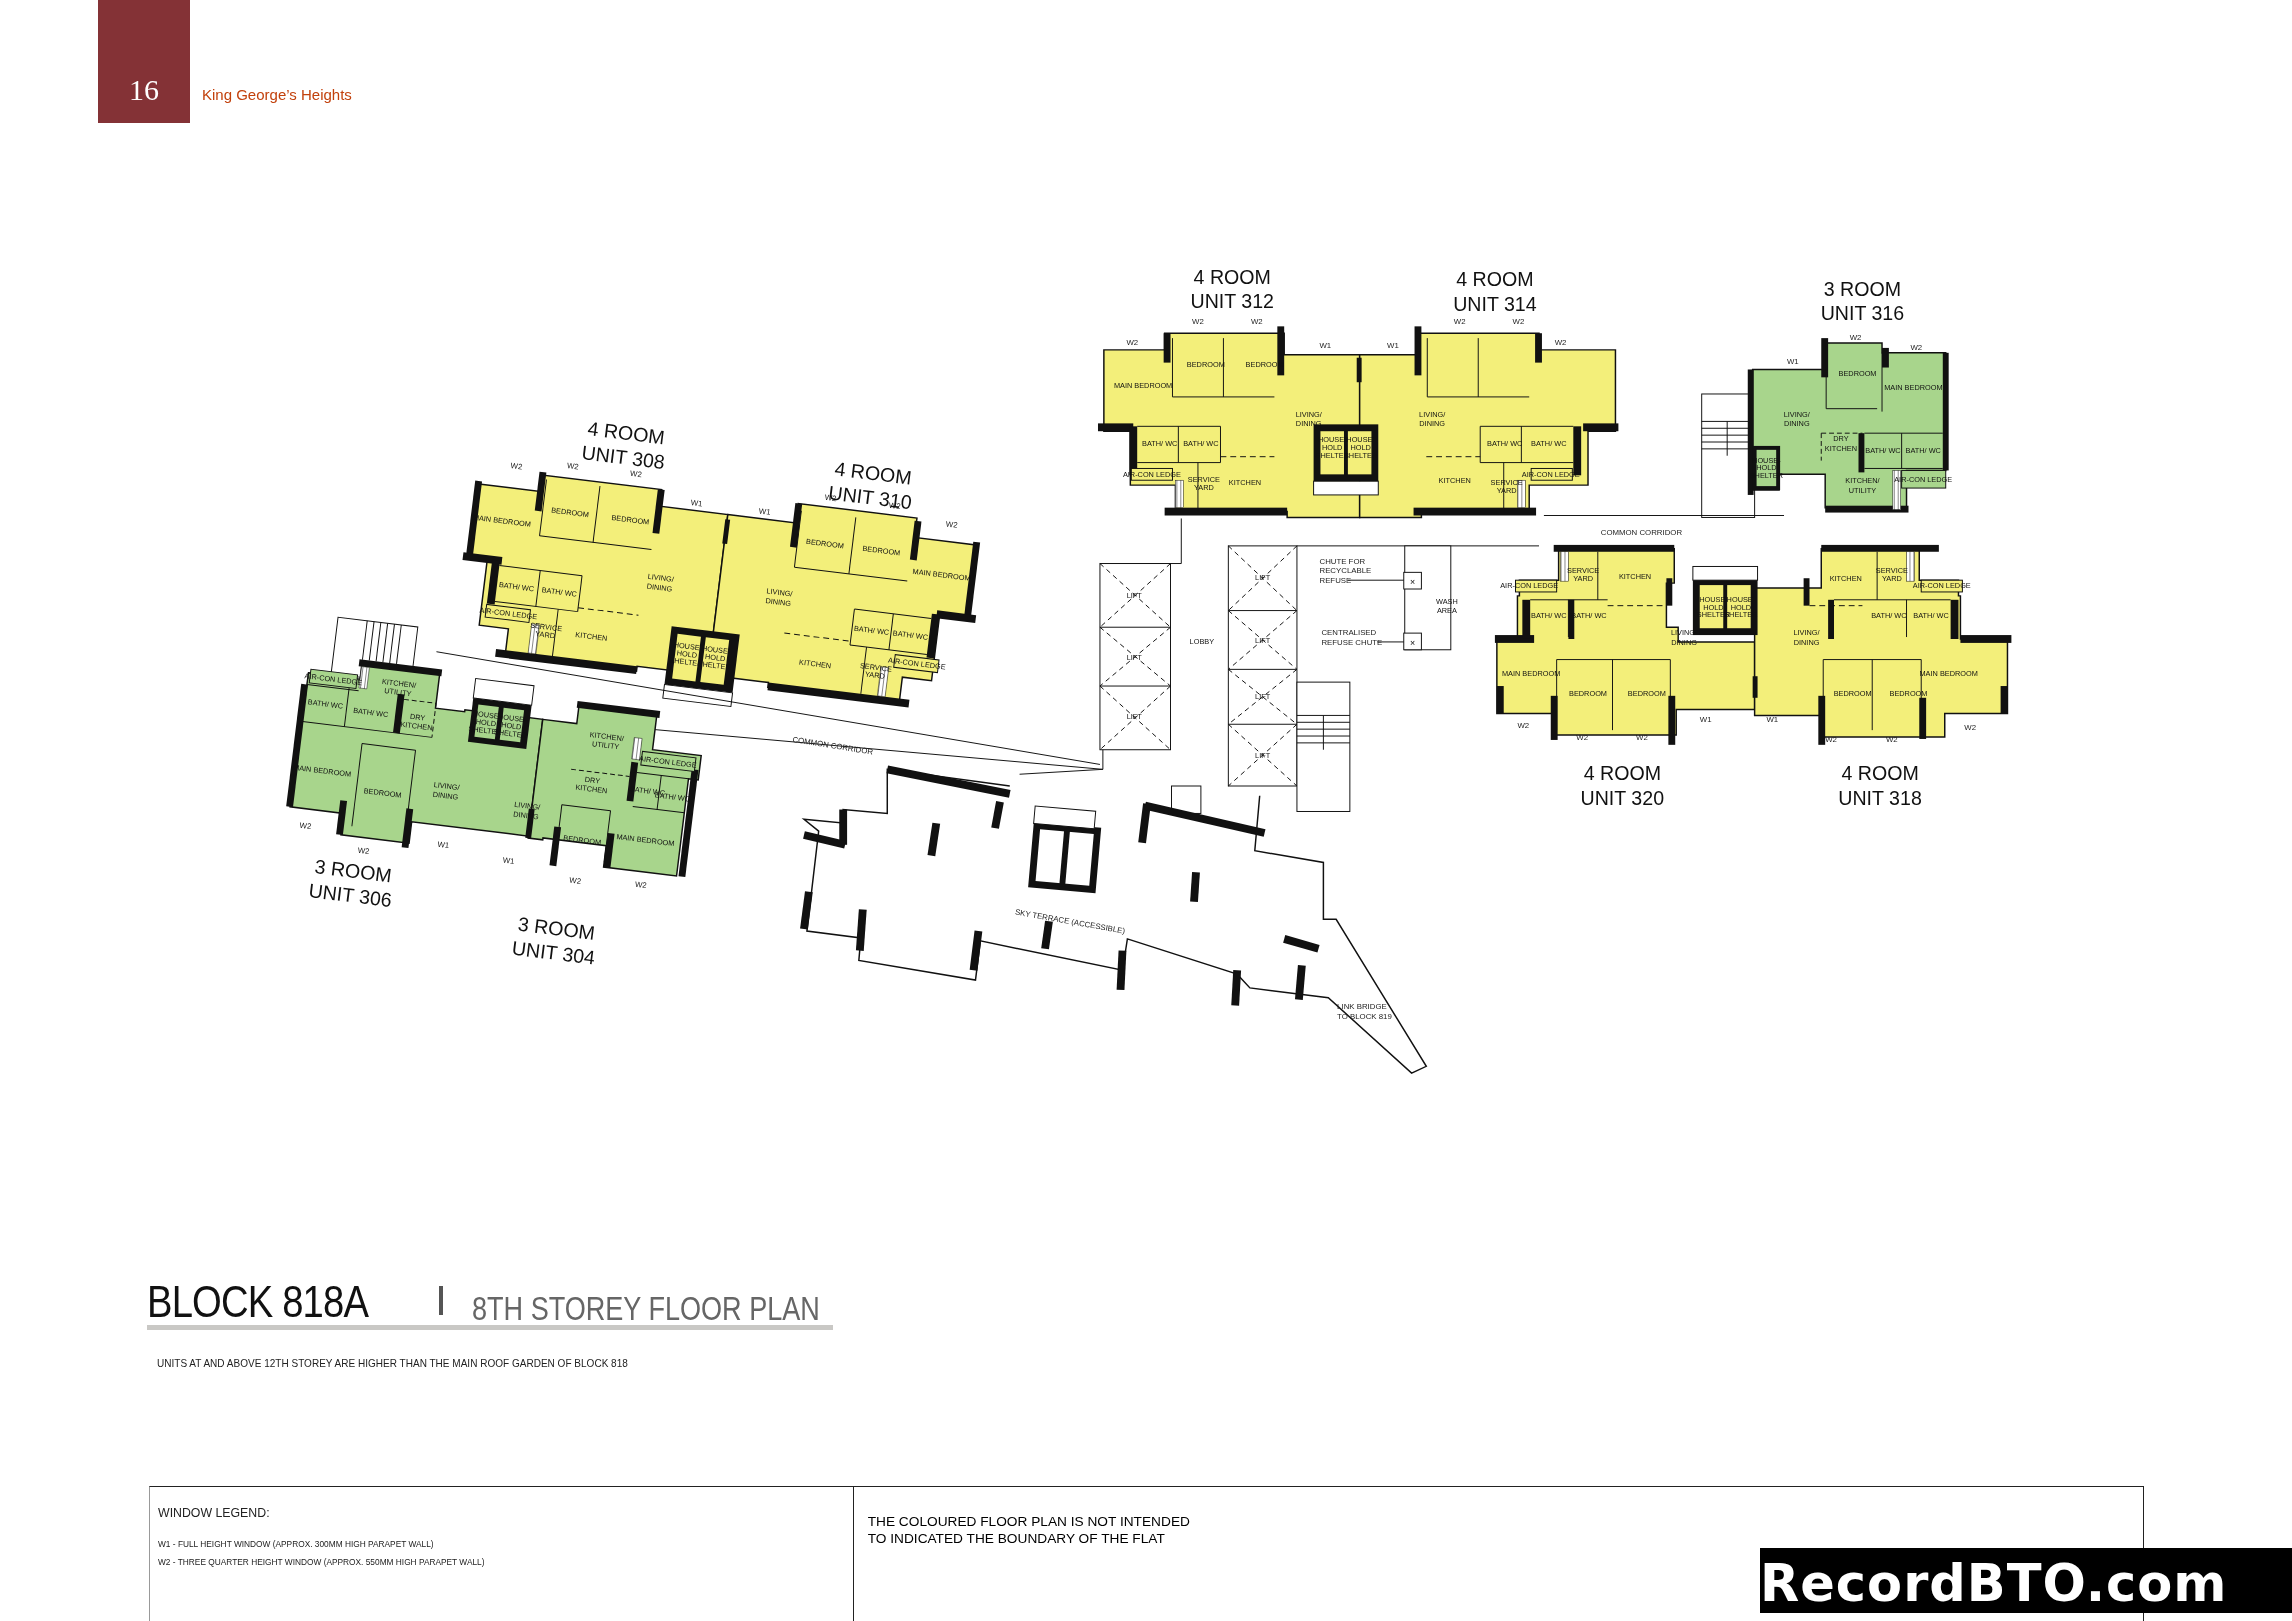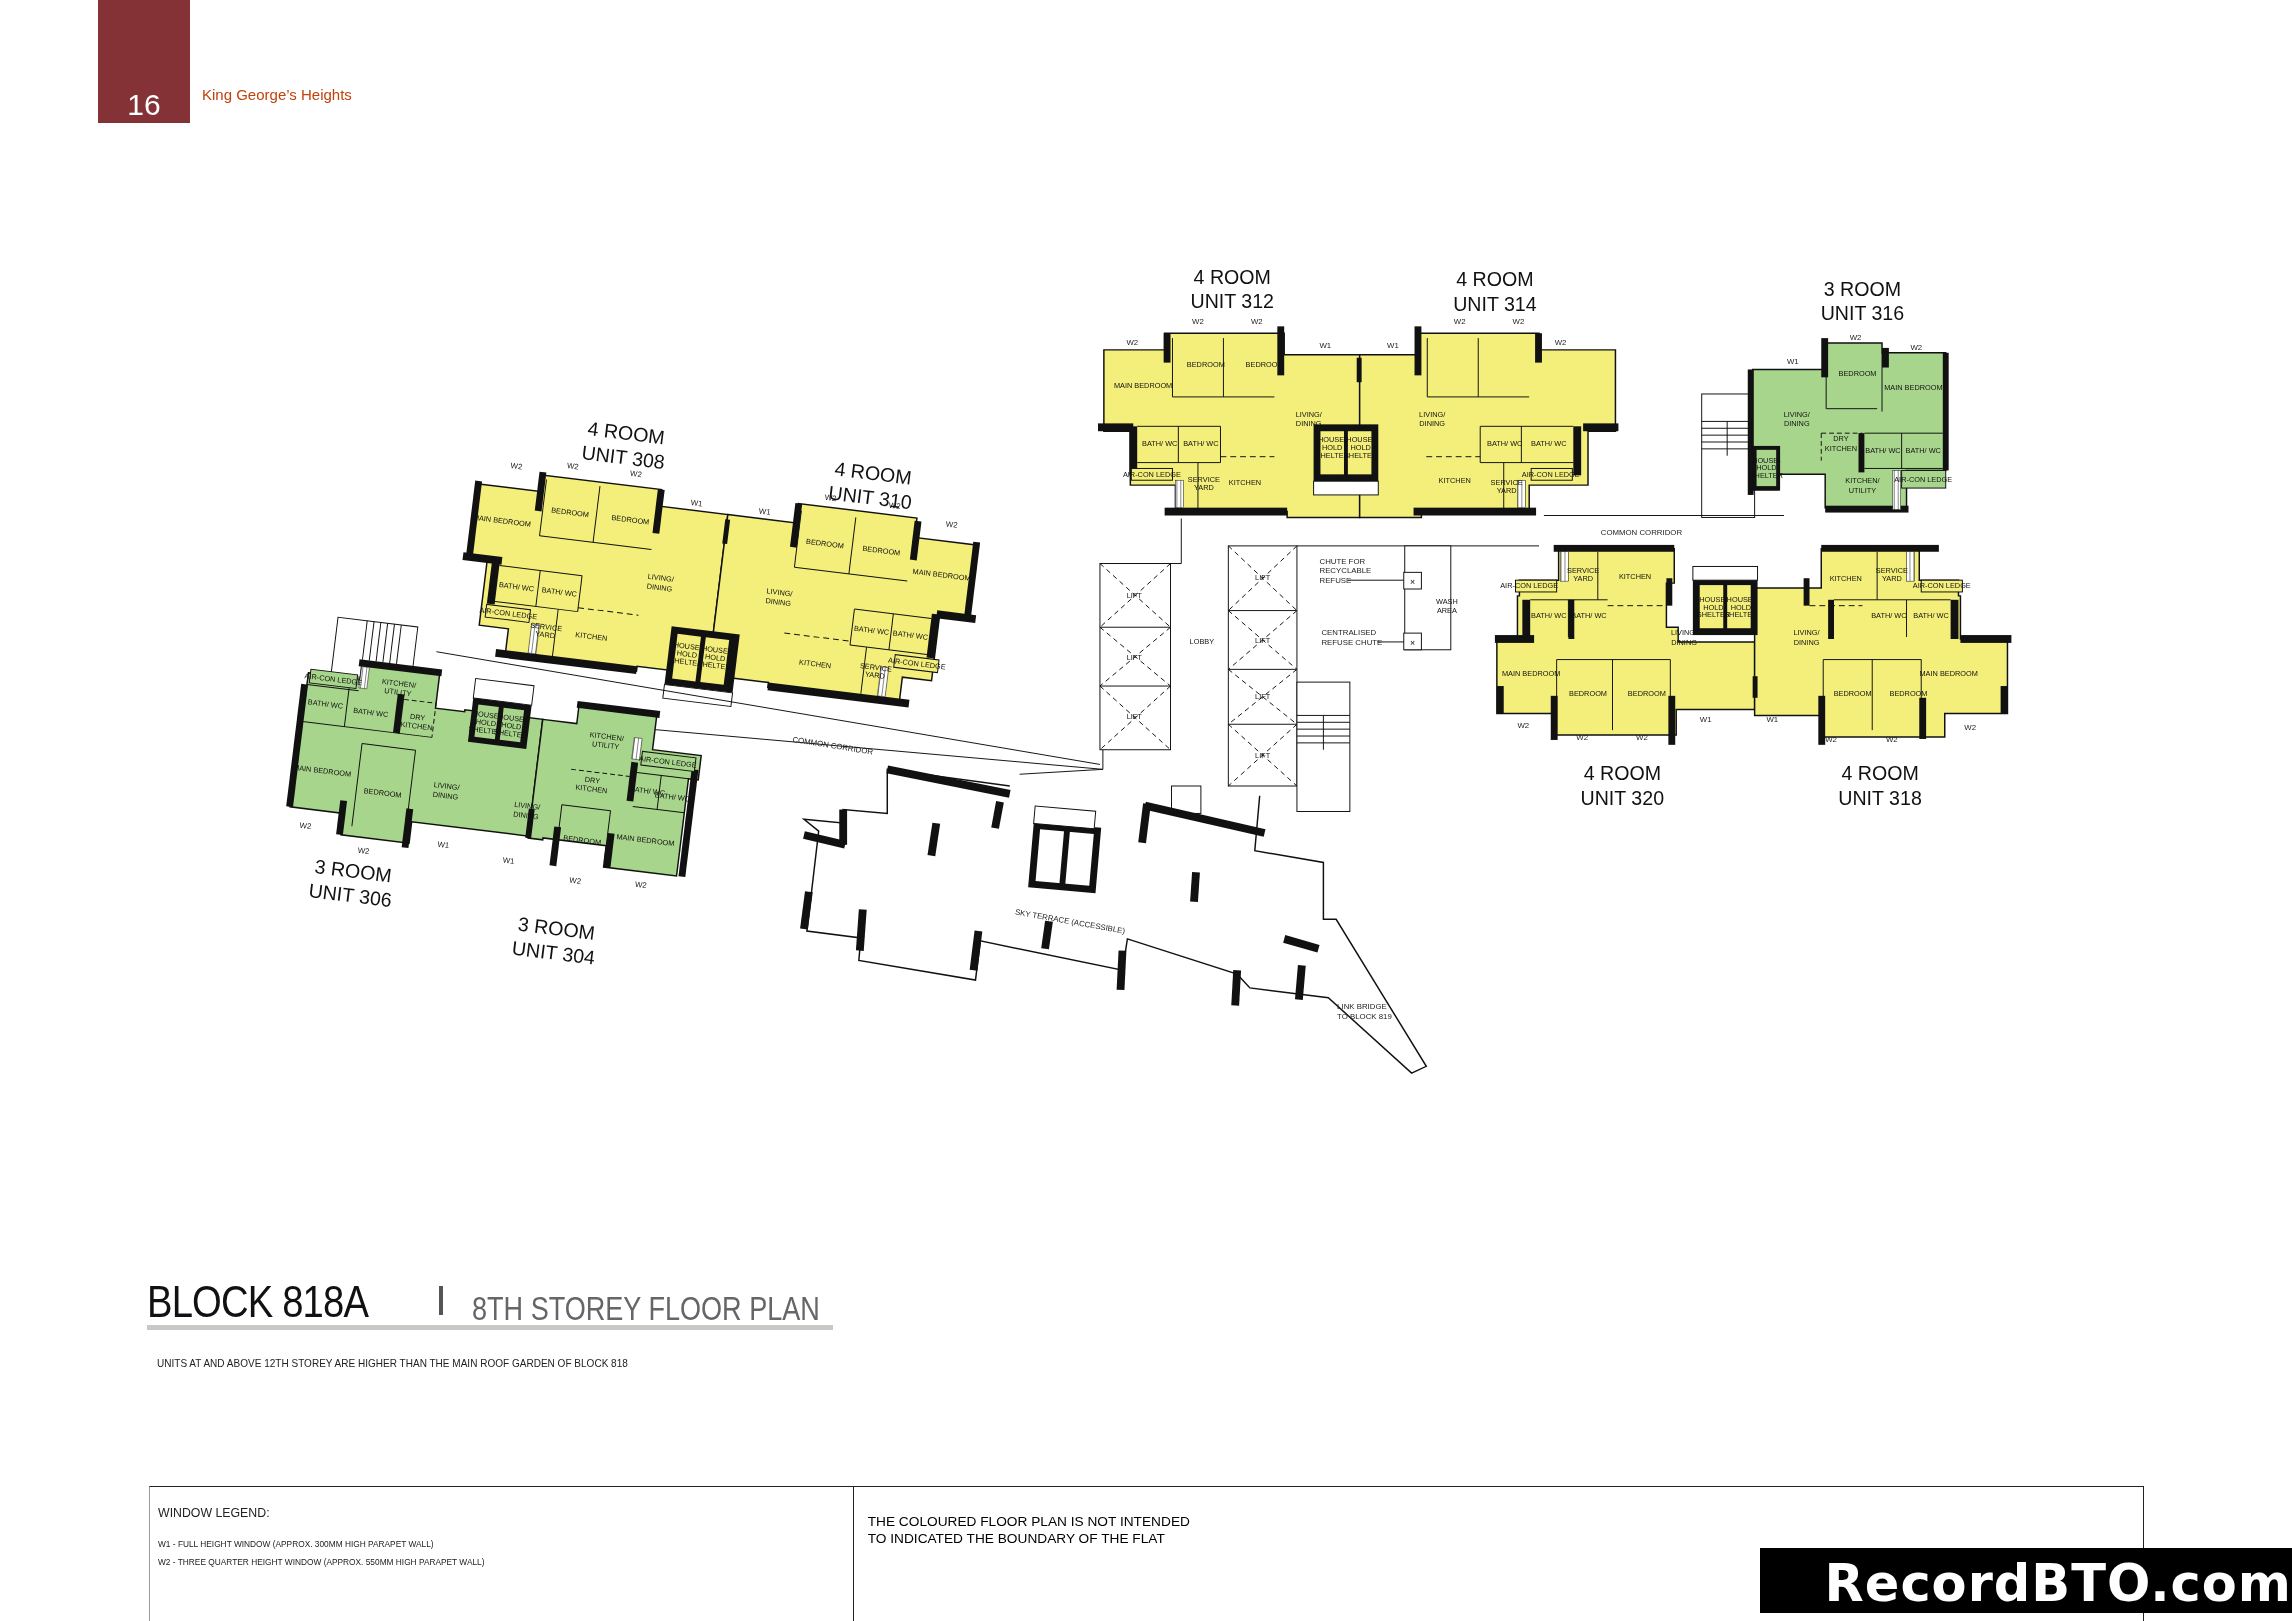--- a/index.html
+++ b/index.html
@@ -1,18 +1,18 @@
 <!DOCTYPE html>
 <html><head>
 <meta charset="utf-8">
 <style>
   html, body { margin:0; padding:0; background:#ffffff; }
   body { width:2293px; height:1621px; position:relative; overflow:hidden; font-family:"Liberation Sans", sans-serif; color:#111; }
   .page-tab { position:absolute; left:98px; top:0; width:92px; height:123px; background:#843236; }
-  .page-num { position:absolute; left:98px; top:73px; width:92px; text-align:center; color:#fff; font-size:30px; font-family:Liberation Sans, sans-serif;margin-top:15px; }
+  .page-num { position:absolute; left:98px; top:73px; width:92px; text-align:center; color:#fff; font-size:30px; font-family:Liberation Serif, serif; }
   .page-proj { position:absolute; left:202px; top:86px; font-size:15px; color:#c2410c; }
   svg.plan { position:absolute; left:0; top:0; }
   svg text { font-family:"Liberation Sans", sans-serif; }
   .ulabel { font-size:20px; fill:#111; text-anchor:middle; }
   .rlabel { font-size:7.5px; fill:#111; text-anchor:middle; }
   .wlabel { font-size:8px; fill:#222; text-anchor:middle; }
   .slabel { font-size:8px; fill:#222; }
   .blk { position:absolute; left:147px; top:1276px; font-size:45px; color:#111; transform:scaleX(0.85); transform-origin:left top; letter-spacing:-1px; }
   .sep { position:absolute; left:439px; top:1286px; width:3.9px; height:29px; background:#555; }
   .sub { position:absolute; left:472px; top:1290px; font-size:33px; color:#666; transform:scaleX(0.82); transform-origin:left top; }
@@ -20,21 +20,21 @@
   .note { position:absolute; left:157px; top:1356px; font-size:11.8px; color:#222; transform:scaleX(0.85); transform-origin:left top; }
   .legend-table { position:absolute; left:149px; top:1486px; width:1995px; height:171px; border-top:1.5px solid #222; border-bottom:1.5px solid #222; border-left:1px solid #999; border-right:1.5px solid #222; display:flex; box-sizing:border-box; }
   .cell { box-sizing:border-box; height:100%; border-right:1.5px solid #222; position:relative; }
   .cell:last-child { border-right:none; }
   .c1 { width:704px; } .c2 { width:433px; } .c3 { width:433px; } .c4 { flex:1; }
   .leg-title { position:absolute; left:7.8px; top:17.6px; font-size:13.7px; color:#222; transform:scaleX(0.9); transform-origin:left top; }
   .leg-line { position:absolute; left:7.8px; font-size:9.8px; color:#222; transform:scaleX(0.85); transform-origin:left top; white-space:nowrap; }
   .note2 { position:absolute; left:7.8px; font-size:9.8px; color:#222; transform:scaleX(0.85); transform-origin:left top; white-space:nowrap; }
   .scale-lbl { position:absolute; top:29px; font-size:13.7px; color:#222; transform:scaleX(0.85); transform-origin:left top; }
   .disc { position:absolute; left:13.7px; font-size:13.7px; color:#000000; white-space:nowrap; }
-  .watermark { position:absolute; left:1760px; top:1548px; width:532px; height:65px; background:#000; color:#fff; font-family:"DejaVu Sans", sans-serif; font-weight:bold; font-size:51px; line-height:71px; text-align:right; letter-spacing:1px; }
+  .watermark { position:absolute; left:1760px; top:1548px; width:532px; height:65px; background:#000; color:#fff; font-family:"DejaVu Sans", sans-serif; font-weight:bold; font-size:51px; line-height:71px; text-align:left; letter-spacing:1px; }
 </style>
 </head>
 <body>
 
 <div class="page-tab"></div>
 <div class="page-num">16</div>
 <div class="page-proj">King George’s Heights</div>
 
 <svg class="plan" width="2293" height="1621" viewBox="0 0 2339 1654">
   <defs>

